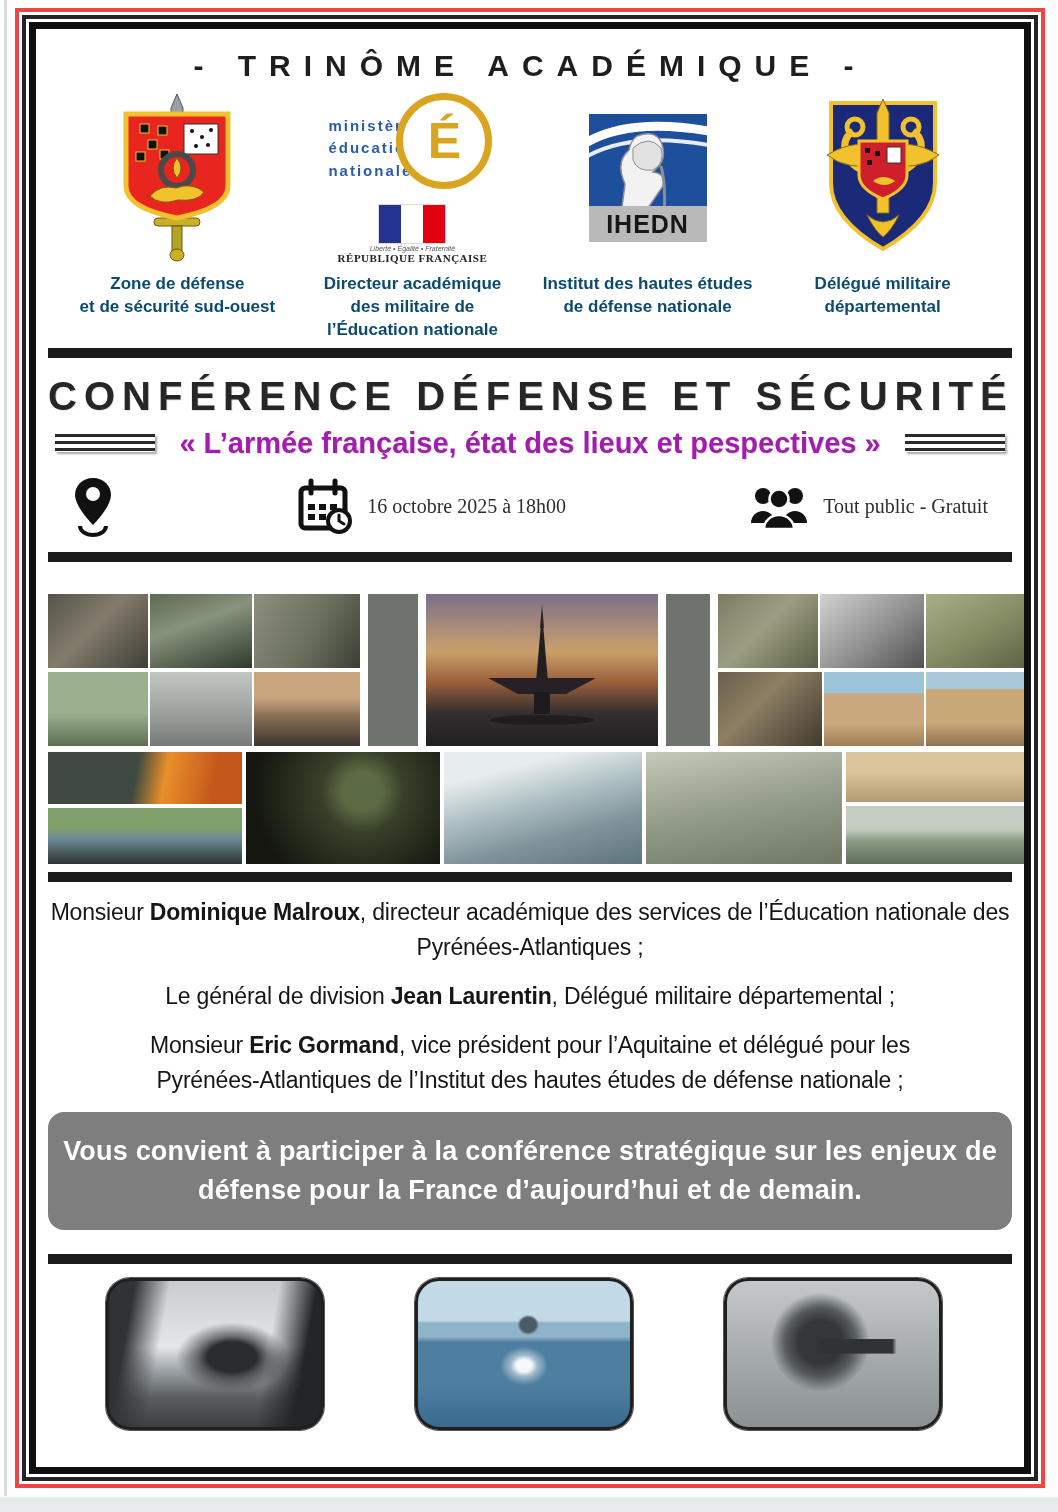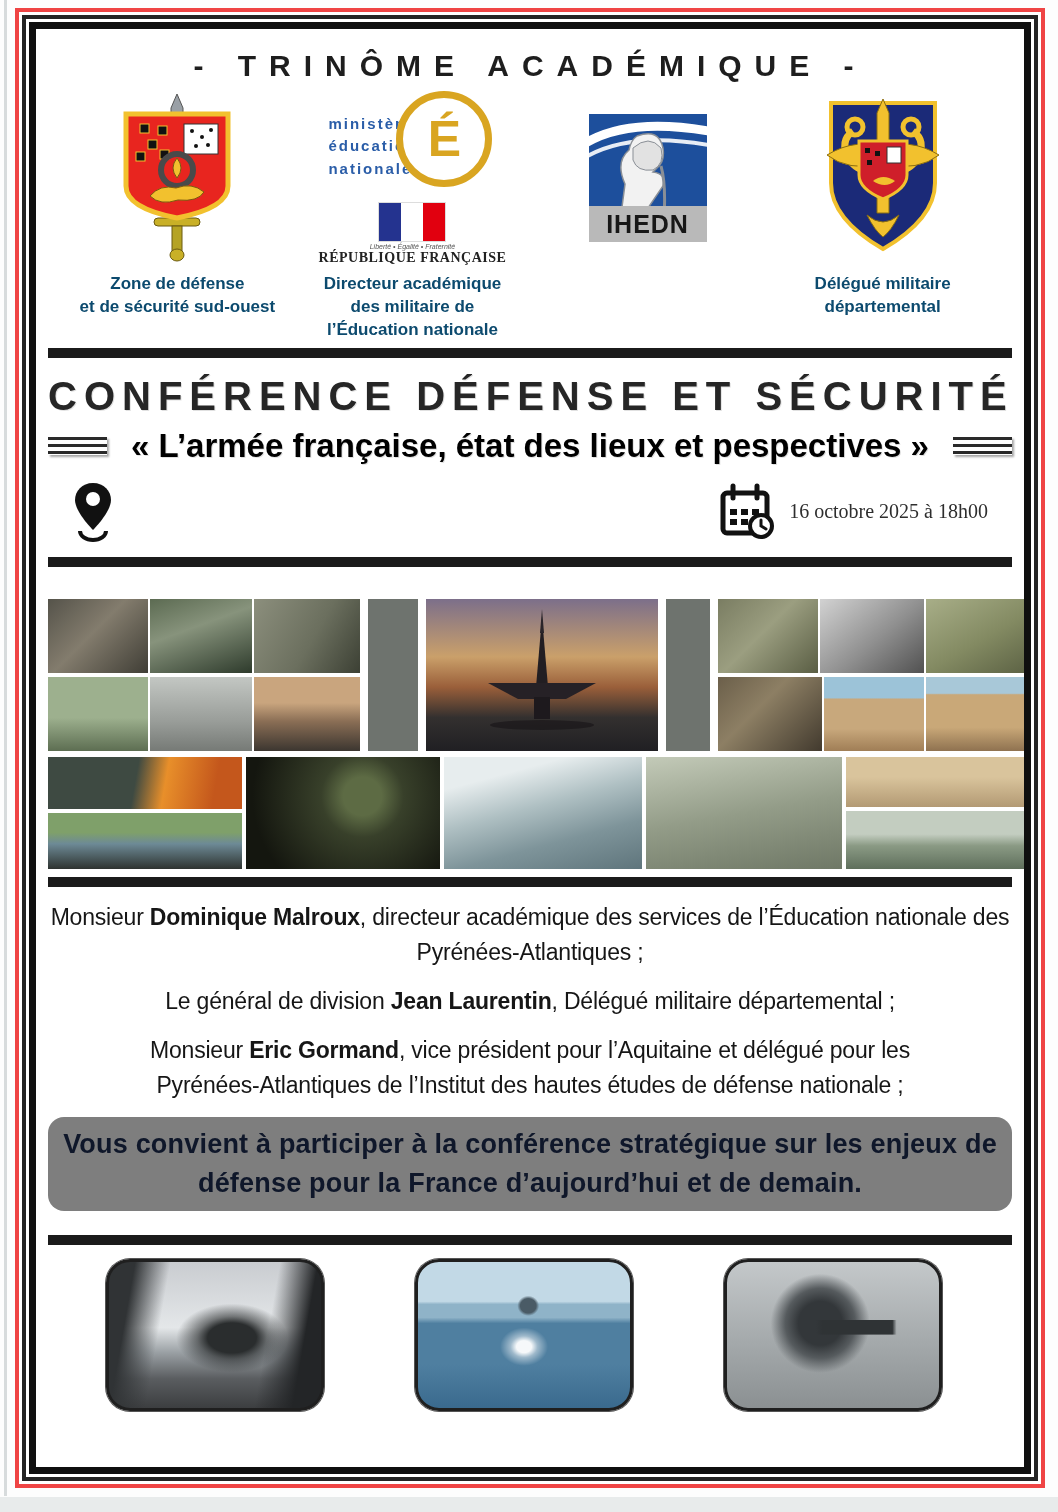--- a/index.html
+++ b/index.html
@@ -32,21 +32,21 @@
   .men-words{position:absolute;left:6px;top:22px;color:#2a5da8;font-weight:700;font-size:15px;letter-spacing:2px;line-height:1.5;}
   .men-circle{position:absolute;right:10px;top:0;width:82px;height:82px;border:7px solid #d9a521;border-radius:50%;
     display:flex;align-items:center;justify-content:center;background:#fff;}
   .men-letter{color:#d9a521;font-size:50px;font-weight:800;line-height:1;}
   .flag{width:66px;height:38px;display:flex;margin-top:4px;box-shadow:0 0 0 1px #ddd;}
   .flag div{flex:1;}
   .flag .b{background:#24338f;}
   .flag .w{background:#fff;}
   .flag .r{background:#e1000f;}
   .motto{font-size:7px;color:#555;margin-top:2px;font-style:italic;}
-  .republic{font-size:14px;color:#222;font-weight:700;font-family:"Liberation Serif",serif;letter-spacing:.5px;text-align:center;}
+  .republic{font-size:11px;color:#222;font-weight:700;font-family:"Liberation Serif",serif;letter-spacing:.5px;text-align:center;}
 
   
   .ihedn-box{width:118px;height:128px;display:flex;flex-direction:column;}
   .ihedn-art{flex:1;position:relative;background:#1d4f9c;overflow:hidden;}
   .ihedn-band{height:36px;background:#b9b9b9;display:flex;align-items:center;justify-content:center;
     font-weight:800;font-size:25px;letter-spacing:1px;color:#171717;}
 
   
   .bar{height:10px;background:#1b1b1b;margin:6px 0;}
 
@@ -54,21 +54,21 @@
   .conf-title{
     text-align:right;font-size:40px;font-weight:800;letter-spacing:7px;color:#262626;
     margin:16px 0 8px 0;white-space:nowrap;text-shadow:1px 1px 0 rgba(0,0,0,.12);
   }
   .subtitle-row{display:flex;align-items:center;justify-content:center;gap:24px;margin:8px 0 16px 0;}
   .rule{
     width:100px;height:18px;
     background:repeating-linear-gradient(#2a2a2a 0 3px,#fff 3px 7px);
     box-shadow:2px 2px 2px rgba(0,0,0,.35);
   }
-  .conf-sub{font-size:33px;font-weight:700;color:#000000;white-space:nowrap;text-shadow:1px 1px 0 rgba(0,0,0,.12);}
+  .conf-sub{font-size:29px;font-weight:700;color:#a21caf;white-space:nowrap;text-shadow:1px 1px 0 rgba(0,0,0,.12);}
 
   
   .info-row{display:flex;align-items:center;justify-content:space-between;margin:16px 24px 14px 24px;
     font-family:"Liberation Serif",serif;color:#2e2e2e;}
   .info-item{display:flex;align-items:center;gap:14px;}
   .info-loc{font-size:19.5px;line-height:1.5;}
   .info-text{font-size:20px;}
   .ic{flex:0 0 auto;}
 
   
@@ -100,22 +100,22 @@
   .t20{left:798px;top:238px;width:182px;height:58px;background:linear-gradient(180deg,#c3cdc0 0 40%,#8a9a84 60%,#5f6f5c);}
 
   
   .speakers{text-align:center;margin:10px auto 0 auto;max-width:985px;}
   .speakers p{font-size:23px;line-height:1.55;margin:13px auto;color:#161616;letter-spacing:-.2px;}
   .speakers p.p3{max-width:820px;}
   .speakers .b{font-weight:700;}
 
   
   .cta{
-    background:#7e7e7e;border-radius:16px;margin:10px 0 0 0;padding:8px 14px;
-    color:#0f172a;font-size:27px;font-weight:700;text-align:center;line-height:1.45;letter-spacing:.2px;
+    background:#7e7e7e;border-radius:16px;margin:10px 0 0 0;padding:20px 14px;
+    color:#ffffff;font-size:27px;font-weight:700;text-align:center;line-height:1.45;letter-spacing:.2px;
   }
 
   
   .footer-row{display:flex;justify-content:space-between;margin:14px 70px 0 58px;}
   .fphoto{width:212px;height:146px;border-radius:24px;border:3px solid #1f1f1f;box-shadow:0 0 0 1px #555;position:relative;overflow:hidden;}
   .fp1{background:
     linear-gradient(100deg,#303335 0 11%,rgba(48,51,53,0) 26% 72%,#232527 88% 100%),
     radial-gradient(ellipse at 58% 52%,#2a2d2e 0 14%,rgba(42,45,46,.6) 20%,rgba(0,0,0,0) 32%),
     linear-gradient(180deg,#c9ccd0 0%,#e4e7e9 45%,#9aa0a4 62%,#5a5d60 80%,#3c3e40 100%);}
   .fp2{background:
@@ -210,20 +210,24 @@
                 <path d="M-5 30 Q40 2 125 18" fill="none" stroke="#fff" stroke-width="9"></path>
                 <path d="M-5 44 Q42 16 125 32" fill="none" stroke="#e8edf5" stroke-width="4"></path>
                 <path d="M48 22 q22 -8 26 12 q2 14 -6 20 l-4 4 q14 2 10 14 l-30 44 h-14 l6 -46 q-10 -22 4 -34 q2 -10 8 -14" fill="#f2f2f2" stroke="#8a8f96" stroke-width="1.5"></path>
                 <path d="M44 34 q16 -14 28 0 q4 16 -8 22 q-16 2 -20 -10 Z" fill="#e2e2e2" stroke="#8a8f96"></path>
                 <path d="M72 52 q6 22 2 62" fill="none" stroke="#8a8f96" stroke-width="3"></path>
               </svg>
             </div>
             <div class="ihedn-band">IHEDN</div>
           </div>
         </div>
+        <div class="caption">
+          <div>Institut des hautes études</div>
+          <div>de défense nationale</div>
+        </div>
       </div>
 
       <div class="logo-col">
         <div class="logo-art">
           <svg width="140" height="170" viewBox="0 0 140 170">
             <path d="M18 10 h104 v80 q0 36 -52 66 q-52 -30 -52 -66 Z" fill="#1b2a78" stroke="#f2c12e" stroke-width="4"></path>
             <polygon points="70,6 76,20 76,120 64,120 64,20" fill="#f2c12e" stroke="#8a6d10"></polygon>
             <path d="M40 38 q-14 10 -4 28 q10 16 30 10" fill="none" stroke="#f2c12e" stroke-width="7"></path>
             <path d="M100 38 q14 10 4 28 q-10 16 -30 10" fill="none" stroke="#f2c12e" stroke-width="7"></path>
             <circle cx="42" cy="34" r="8" fill="none" stroke="#f2c12e" stroke-width="5"></circle>
@@ -274,20 +278,31 @@
                 <rect x="22" y="26" width="7" height="6"></rect>
                 <rect x="33" y="26" width="7" height="6"></rect>
             <rect x="11" y="36" width="7" height="6"></rect>
                 <rect x="22" y="36" width="7" height="6"></rect>
           </g>
           <circle cx="42" cy="43" r="11" fill="#fff" stroke="#111" stroke-width="4"></circle>
           <path d="M42 37 v6 l5 3" fill="none" stroke="#111" stroke-width="3" stroke-linecap="round"></path>
         </svg>
         <div class="info-text">16 octobre 2025 à 18h00</div>
       </div>
+      <div class="info-item">
+        <svg class="ic" width="60" height="44" viewBox="0 0 60 44">
+          <circle cx="14" cy="11" r="8" fill="#111"></circle>
+          <circle cx="46" cy="11" r="8" fill="#111"></circle>
+          <path d="M2 38 a12 12 0 0 1 24 0 Z" fill="#111"></path>
+          <path d="M34 38 a12 12 0 0 1 24 0 Z" fill="#111"></path>
+          <circle cx="30" cy="14" r="9.5" fill="#111" stroke="#fff" stroke-width="2.5"></circle>
+          <path d="M15 44 a15 14 0 0 1 30 0 Z" fill="#111" stroke="#fff" stroke-width="2.5"></path>
+        </svg>
+        <div class="info-text">Tout public - Gratuit</div>
+      </div>
     </div>
 
     <div class="bar"></div>
 
     <div class="collage">
       <div class="tile t1" title="Soldats en progression dans un bâtiment"></div>
       <div class="tile t2" title="Commandos à l’assaut d’une porte"></div>
       <div class="tile t3" title="Soldats en ligne à l’entraînement"></div>
       <div class="tile t4" title="Hélicoptère Gazelle en lisière de forêt"></div>
       <div class="tile t5" title="Hélicoptère de manœuvre au treuillage"></div>

